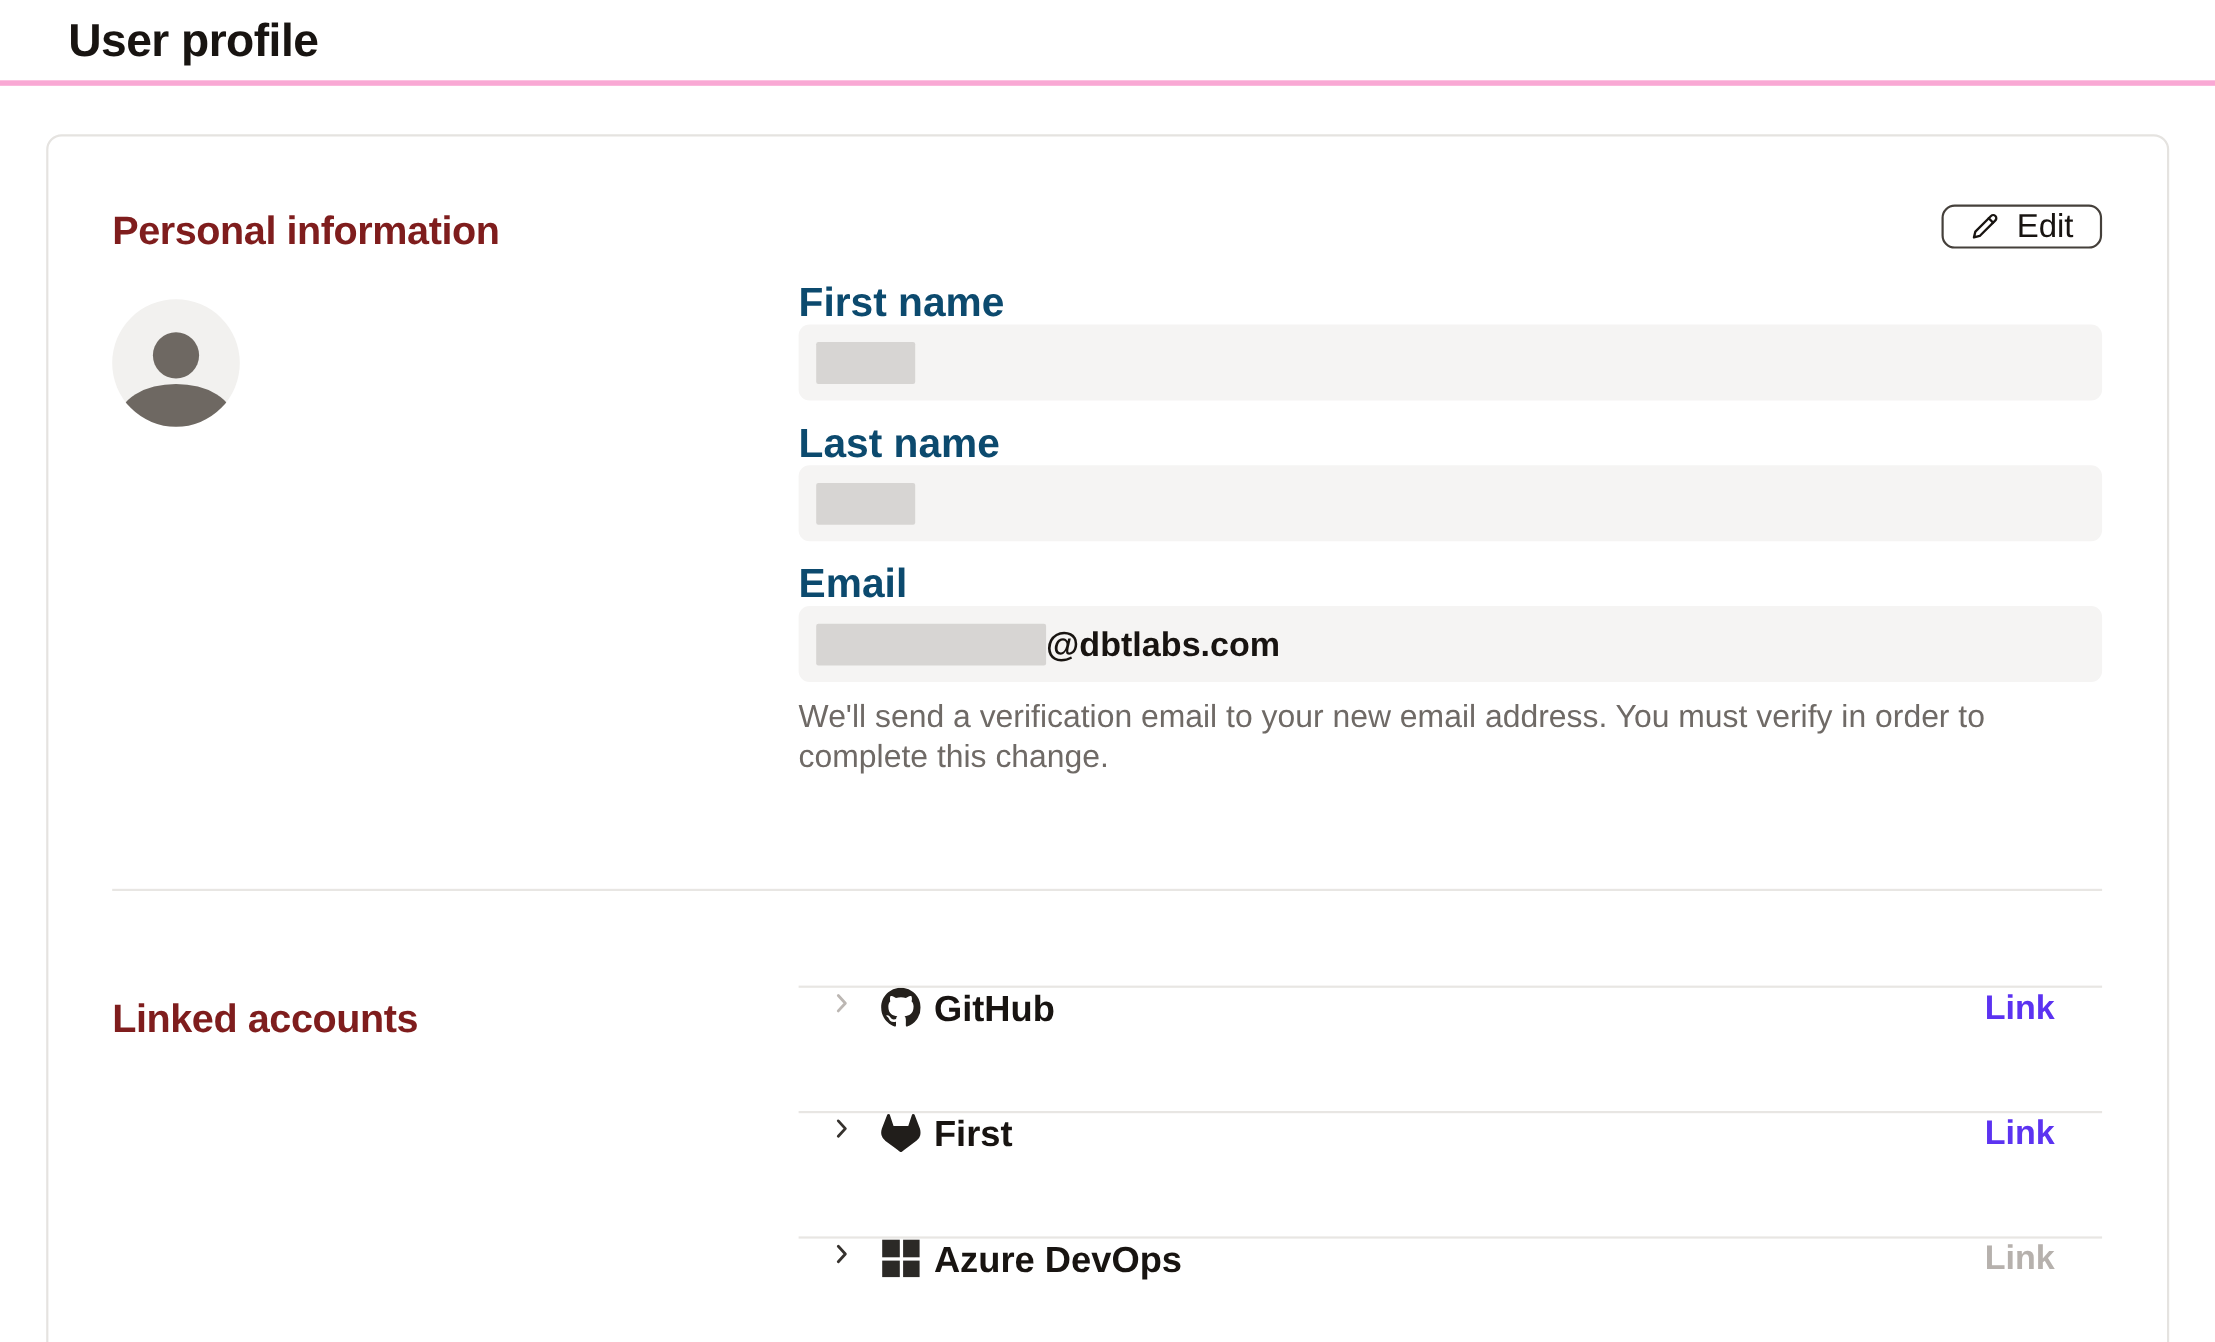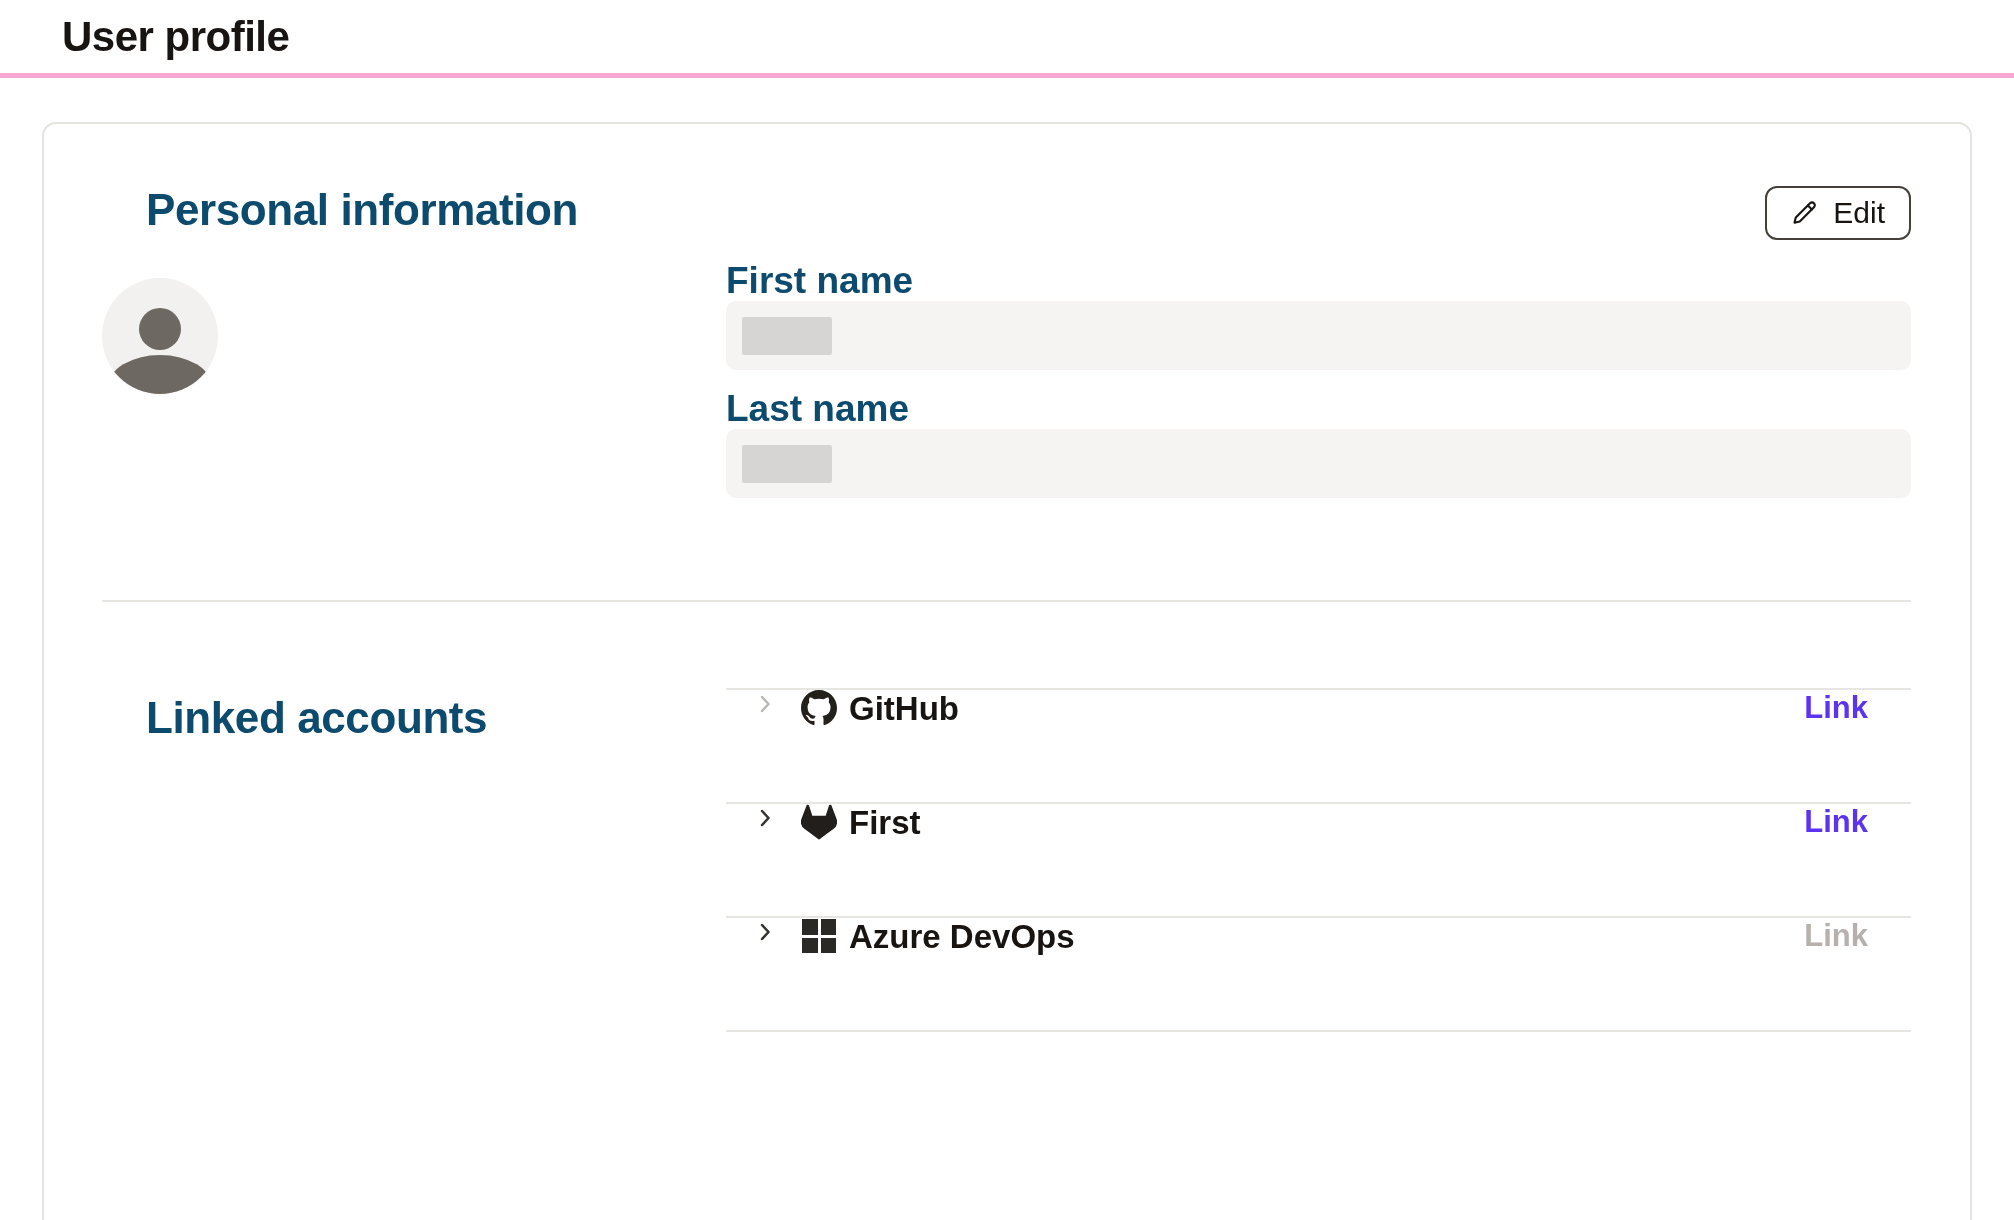--- a/index.html
+++ b/index.html
@@ -28,26 +28,26 @@
     border-radius: 14px;
     background: #ffffff;
     padding: 62px 59px 80px 58px;
     height: 1160px;
   }
   
   .section-header {
     display: flex; justify-content: space-between; align-items: flex-start;
   }
   .section-heading {
-    font-size: 44px; font-weight: 700; letter-spacing: -0.4px;
-    line-height: 48px; color: #0c4a6e; margin-left: 44px;
+    font-size: 36px; font-weight: 700; letter-spacing: -0.4px;
+    line-height: 48px; color: #7f1d1d;
   }
   .edit-button {
     display: flex; align-items: center; gap: 14px;
-    height: 54px; padding: 0 24px;
+    height: 40px; padding: 0 24px;
     background: #ffffff;
     border: 2px solid #45403b;
     border-radius: 12px;
     font-size: 30px; font-weight: 500; color: #181411;
     cursor: pointer;
     font-family: "Liberation Sans", sans-serif;
   }
   .edit-button svg { display: block; }
   .personal-body {
     display: flex; margin-top: 26px;
@@ -150,20 +150,28 @@
         </div>
       </div>
 
       <div class="field-group">
         <span class="field-label">Last name</span>
         <div class="field-box">
           <span class="redaction short"></span>
         </div>
       </div>
 
+      <div class="field-group">
+        <span class="field-label">Email</span>
+        <div class="field-box">
+          <span class="redaction long"></span>
+          <span class="email-suffix">@dbtlabs.com</span>
+        </div>
+        <div class="field-helper">We'll send a verification email to your new email address. You must verify in order to complete this change.</div>
+      </div>
     </div>
   </div>
 
   <hr class="section-divider">
 
   <div class="linked-section">
     <div class="linked-heading-col">
       <div class="section-heading">Linked accounts</div>
     </div>
 

